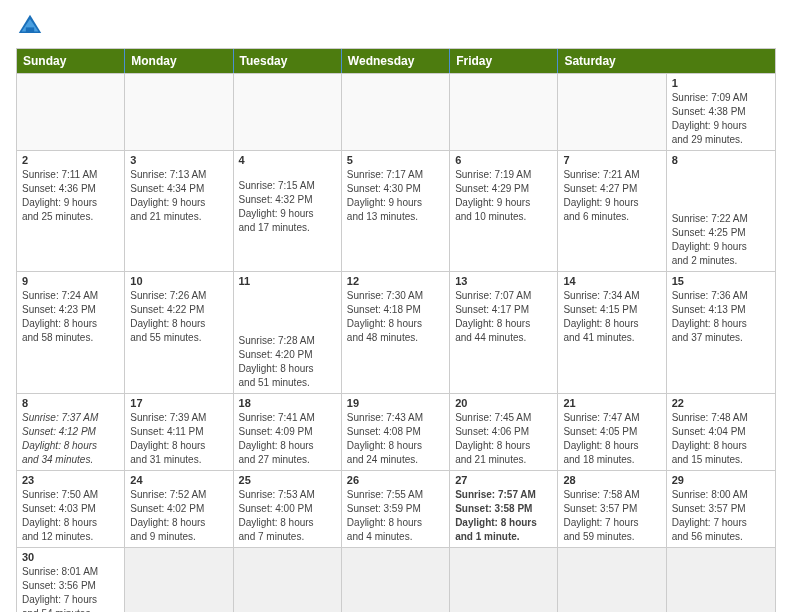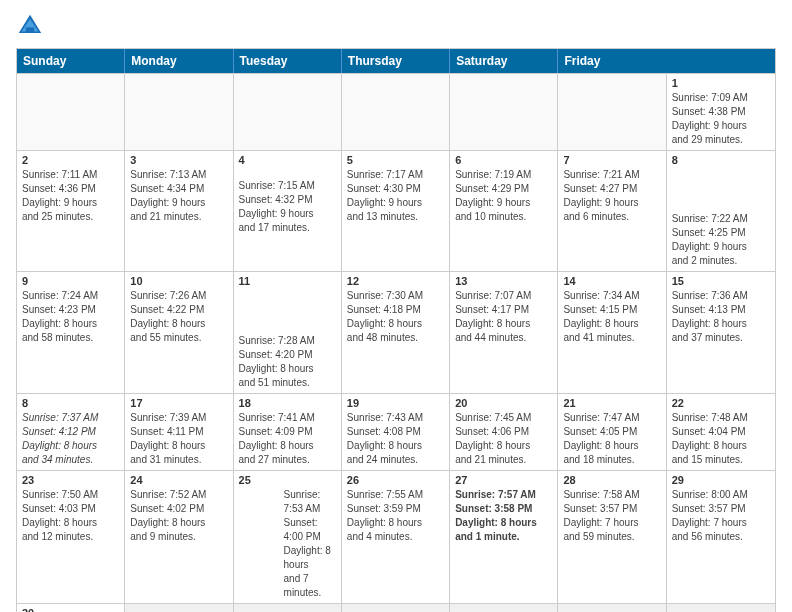--- a/index.html
+++ b/index.html
@@ -56,21 +56,21 @@
     }
     .calendar {
       flex: 1;
       display: flex;
       flex-direction: column;
       border: 1px solid #ccc;
     }
     .cal-header {
       display: grid;
       grid-template-columns: repeat(7, 1fr);
-      background: #0369a1;
+      background: #4d7c0f;
     }
     .cal-header-cell {
       color: #fff;
       font-size: 12px;
       font-weight: bold;
       padding: 5px 6px;
       text-align: left;
       border-right: 1px solid #4a8fd4;
     }
     .cal-header-cell:last-child { border-right: none; }
@@ -132,23 +132,23 @@
       <div class="month-title"></div>
       <div class="location"></div>
     </div>
   </div>
 
   <div class="calendar">
     <div class="cal-header">
     <div class="cal-header-cell">Sunday</div>
         <div class="cal-header-cell">Monday</div>
         <div class="cal-header-cell">Tuesday</div>
-        <div class="cal-header-cell">Thursday</div>
+        <div class="cal-header-cell">Wednesday</div>
+        <div class="cal-header-cell">Friday</div>
         <div class="cal-header-cell">Saturday</div>
-        <div class="cal-header-cell">Friday</div>
       </div>
     <div class="cal-body">
     <div class="cal-row">
           <div class="cal-cell empty"></div>
           <div class="cal-cell empty"></div>
           <div class="cal-cell empty"></div>
           <div class="cal-cell empty"></div>
           <div class="cal-cell empty"></div>
           <div class="cal-cell empty"></div>
           <div class="cal-cell">
@@ -322,21 +322,21 @@
           </div>
           <div class="cal-cell">
             <span class="day-num">24</span>
             <div class="day-info" style="white-space: pre-line;">Sunrise: 7:52 AM
 Sunset: 4:02 PM
 Daylight: 8 hours
 and 9 minutes.</div>
           </div>
           <div class="cal-cell">
             <span class="day-num">25</span>
-            <div class="day-info" style="white-space: pre-line; margin-left: 45px;">Sunrise: 7:53 AM
+            <div class="day-info" style="white-space: pre-line;">Sunrise: 7:53 AM
 Sunset: 4:00 PM
 Daylight: 8 hours
 and 7 minutes.</div>
           </div>
           <div class="cal-cell">
             <span class="day-num">26</span>
             <div class="day-info" style="white-space: pre-line;">Sunrise: 7:55 AM
 Sunset: 3:59 PM
 Daylight: 8 hours
 and 4 minutes.</div>

